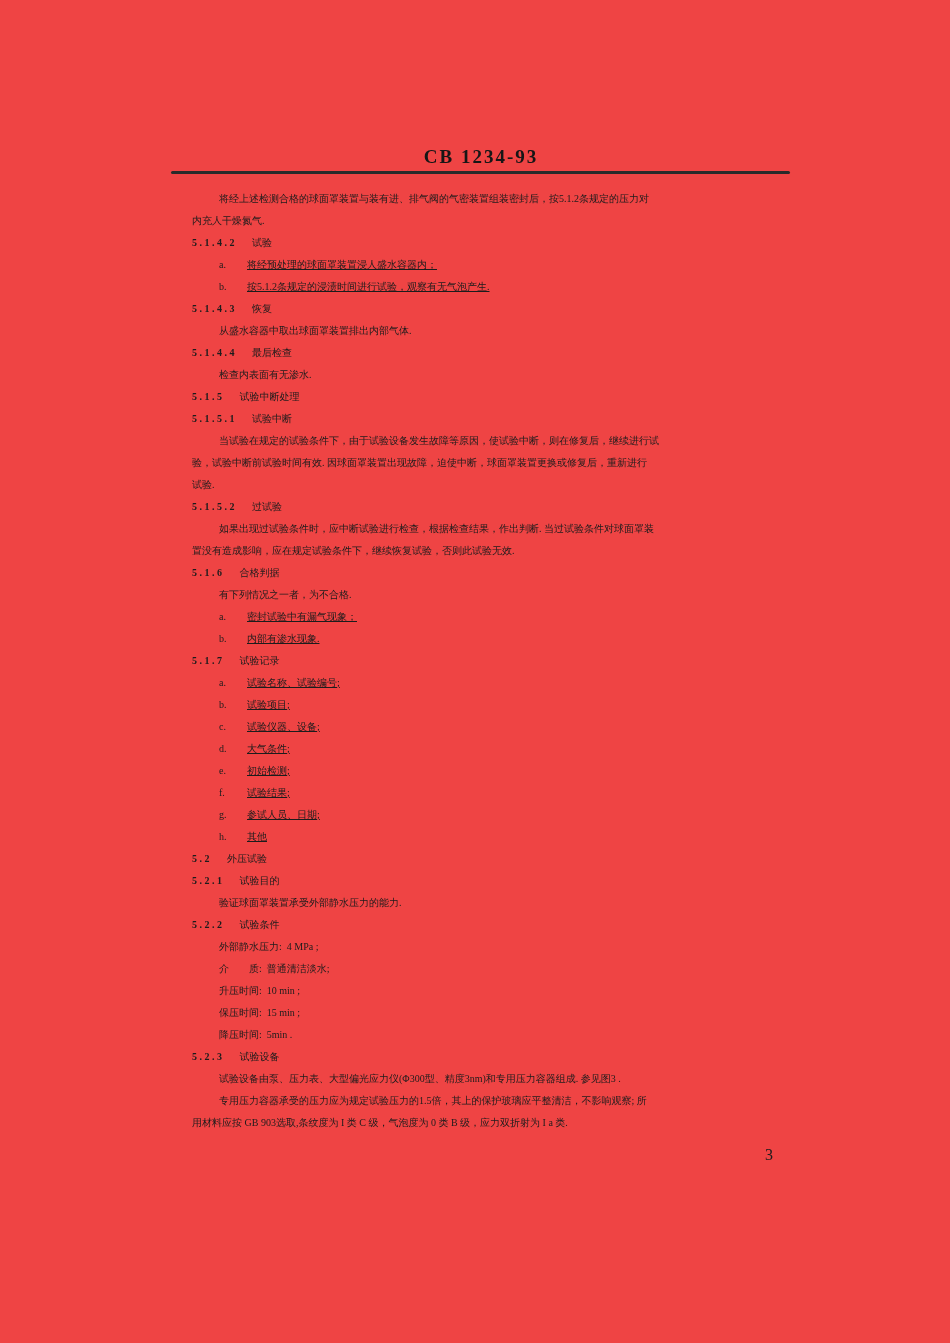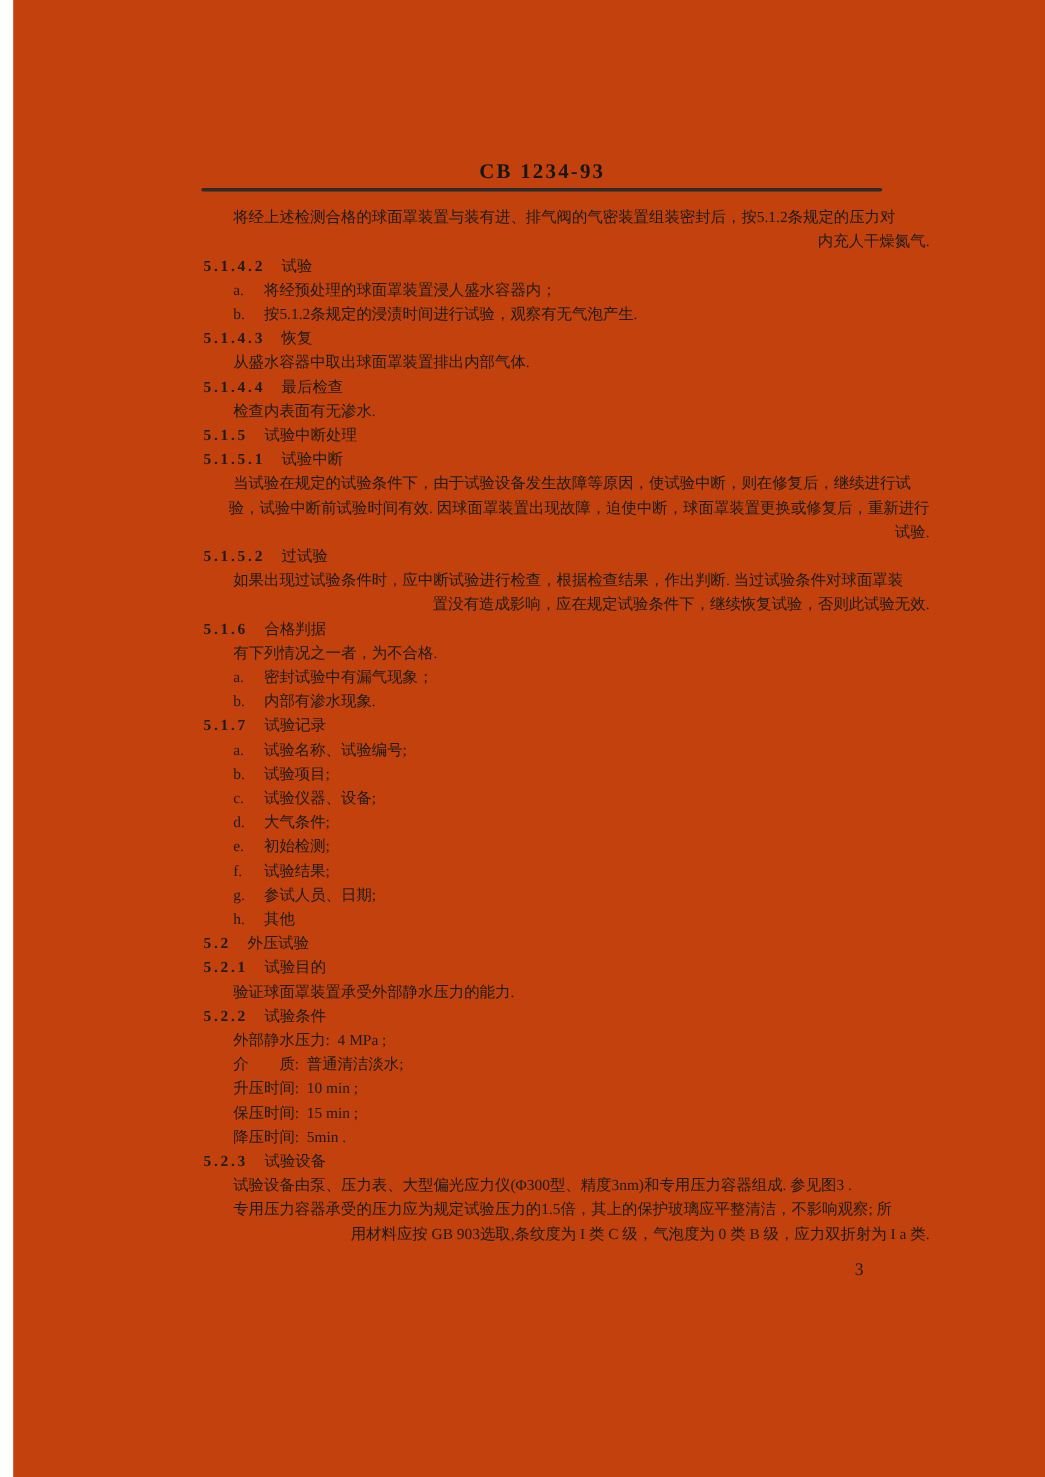--- a/index.html
+++ b/index.html
@@ -6,52 +6,51 @@
   body {
     width: 950px; height: 1343px;
     background: #ffffff;
     font-family: "Liberation Serif", "DejaVu Serif", serif;
     color: #1c1c1c;
     position: relative;
     overflow: hidden;
   }
   .page {
     position: absolute; inset: 0;
-    background: #c2410c;
-    margin-left: 12px;
+    background: #ef4444;
   }
   .doc-header {
     position: absolute;
     top: 146px; left: 172px; width: 618px;
     text-align: center;
     font-size: 19px;
     font-weight: bold;
     letter-spacing: 2px;
     color: #161616;
   }
   .header-rule {
     position: absolute;
     top: 171px; left: 171px;
     width: 619px; height: 3px;
     background: #2a2a2a;
     border-radius: 2px;
   }
   .content {
     position: absolute;
-    top: 188px; left: 173px;
+    top: 188px; left: 192px;
     width: 660px;
-    font-size: 14px;
+    font-size: 10px;
     line-height: 22px;
     white-space: pre;
     color: #1c1c1c;
   }
   .line { height: 22px; }
   .t-para { padding-left: 27px; }
-  .t-cont { padding-left: 0; text-align: right; }
-  .t-list { padding-left: 27px; }
+  .t-cont { padding-left: 0; }
+  .t-list { padding-left: 27px; text-decoration: underline; }
   .li-letter { display: inline-block; width: 28px; }
   .sec-num { letter-spacing: 2.5px; margin-right: 15px; font-weight: bold; }
   .page-number {
     position: absolute;
     top: 1146px; left: 765px;
     font-size: 16px;
     color: #1c1c1c;
   }
 </style>
 </head>

